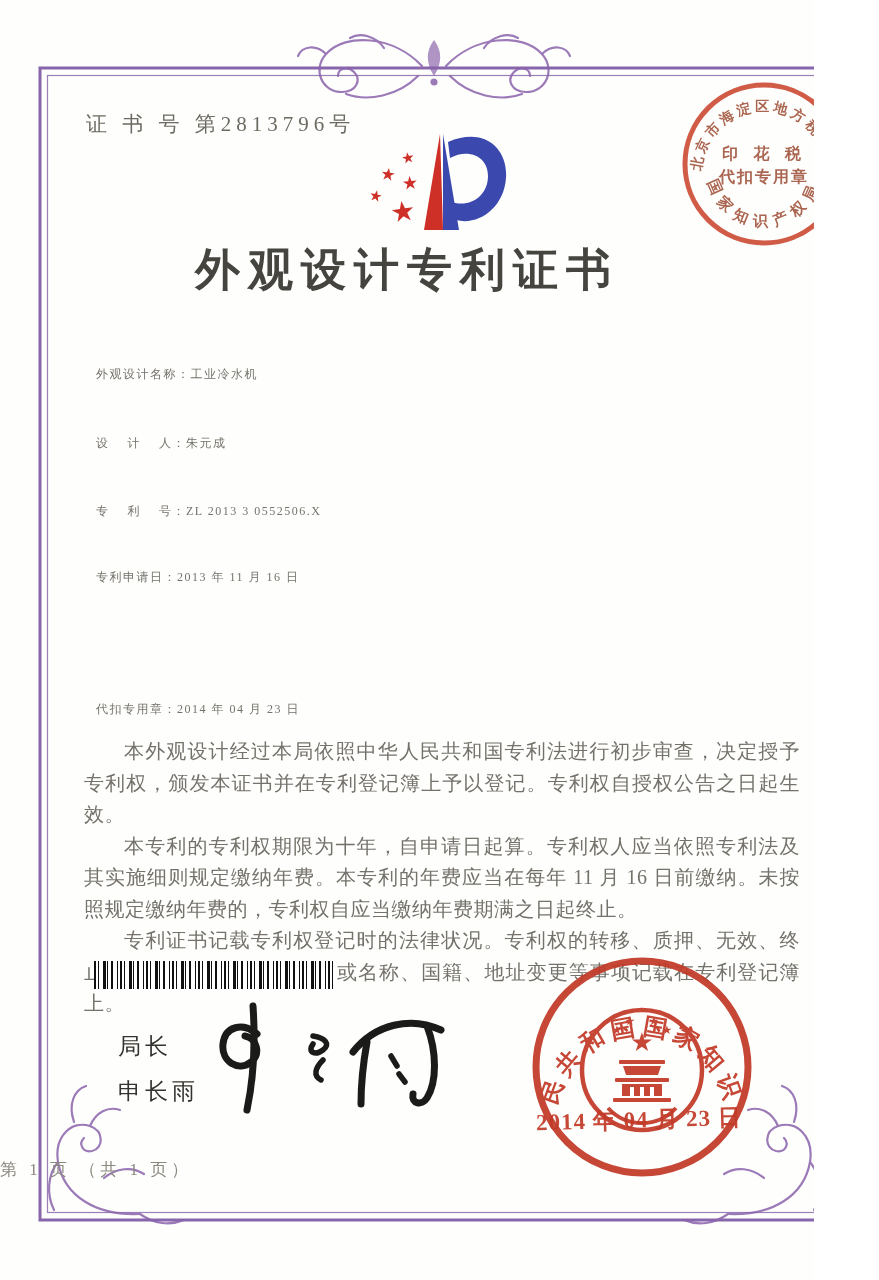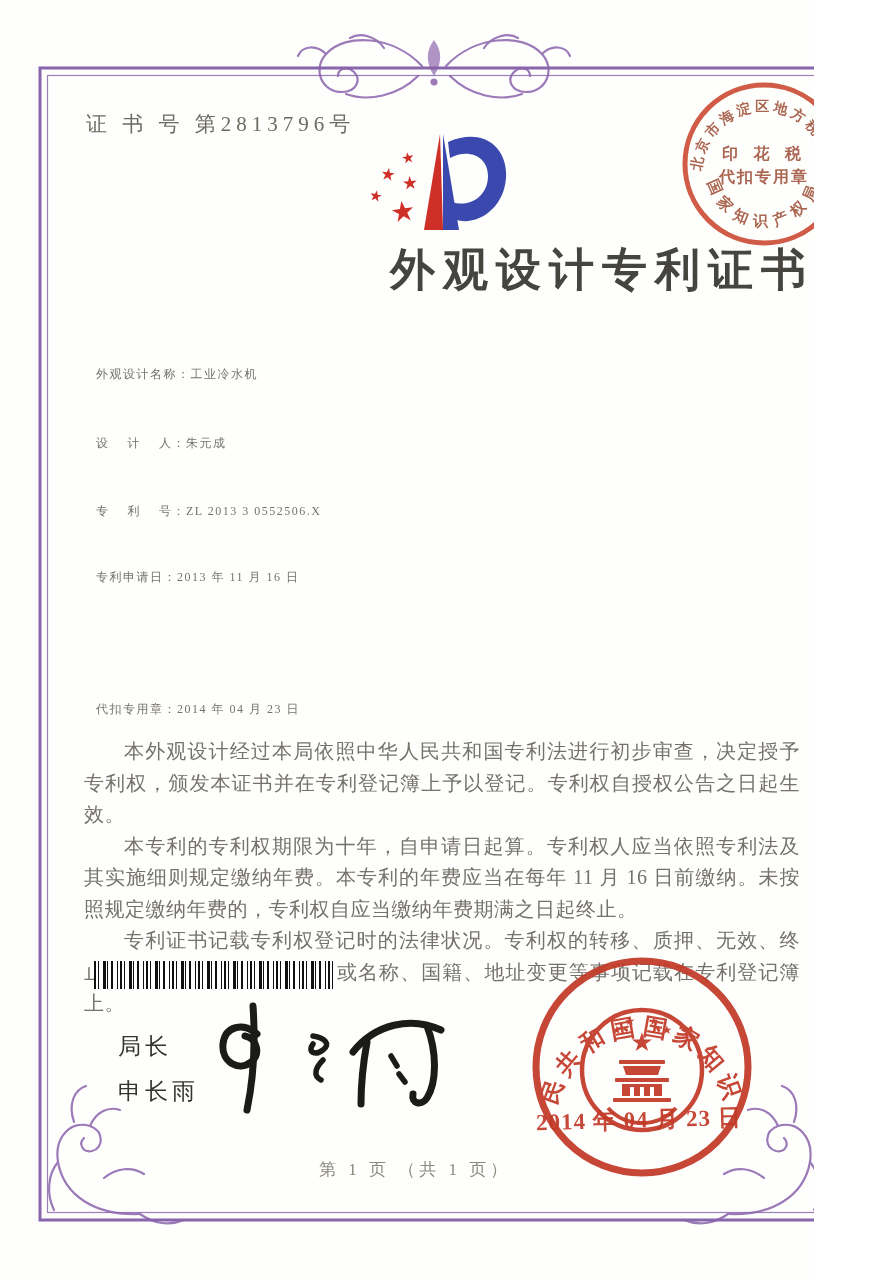--- a/index.html
+++ b/index.html
@@ -7,21 +7,21 @@
     position:relative;width:814px;height:1280px;overflow:hidden;
     background:#fefefdп;background:#fefefd;
     font-family:"Liberation Serif","DejaVu Serif",serif;
   }
   .abs{position:absolute;}
   .cert-no{
     left:86px;top:110px;font-size:21px;letter-spacing:5px;color:#6d6b61;
     white-space:nowrap;
   }
   .title{
-    left:0;top:240px;width:100%;text-align:right;
+    left:0;top:240px;width:100%;text-align:center;
     font-size:45px;letter-spacing:8px;color:#45443f;font-weight:600;
   }
   .field{
     left:96px;font-size:12px;color:#74726a;letter-spacing:1.5px;white-space:nowrap;
   }
   .f0{top:366px}.f1{top:435px}.f2{top:503px}.f3{top:569px}.f4{top:635px}.f5{top:701px}
   .body-text{
     left:84px;top:736px;width:716px;font-size:20px;line-height:31.5px;
     color:#74726a;text-align:justify;letter-spacing:0.5px;
   }
@@ -41,21 +41,21 @@
     left:94px;top:1024px;font-size:23px;color:#34332f;line-height:45px;
     letter-spacing:4px;
     margin-left:24px;
   }
   .seal-date{
     left:536px;top:1104px;width:240px;font-size:23px;color:#c23a28;
     letter-spacing:1px;transform:rotate(-1.5deg);white-space:nowrap;
     font-weight:600;opacity:.92;
   }
   .footer{
-    left:0;top:1158px;width:830px;text-align:center;
+    left:0;top:1158px;width:830px;text-align:left;
     font-size:17px;color:#8b897e;letter-spacing:4px;
   }
   svg{display:block;}
   svg text{font-family:"DejaVu Sans","Liberation Sans",sans-serif;}
 </style>
 </head>
 <body>
 
 <div class="page">
 

